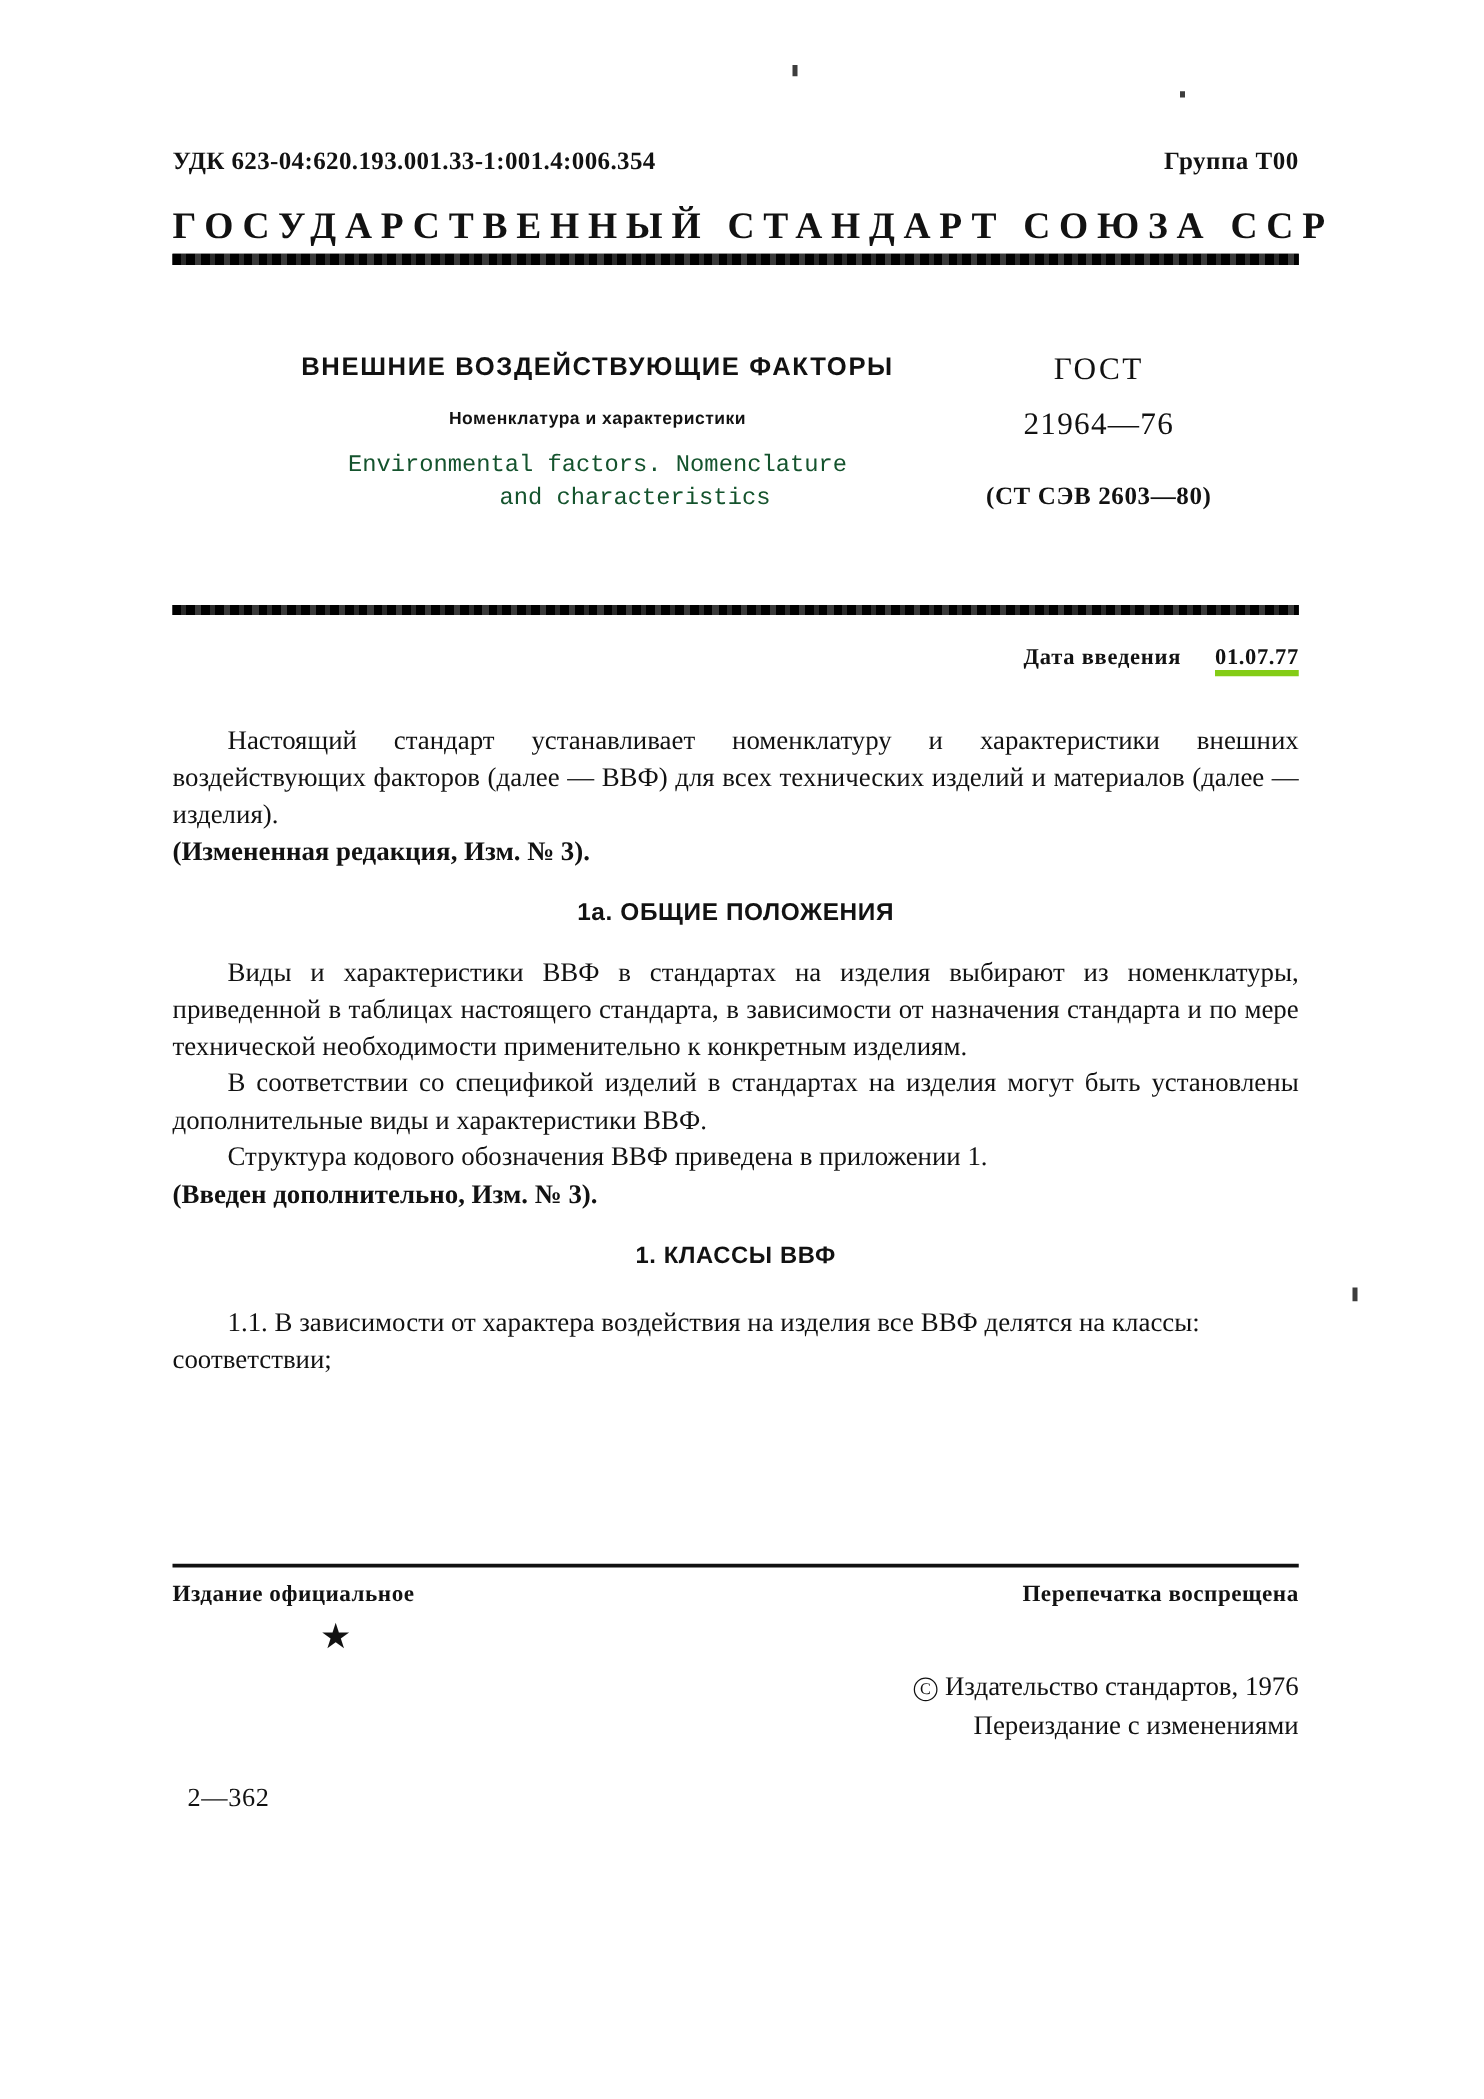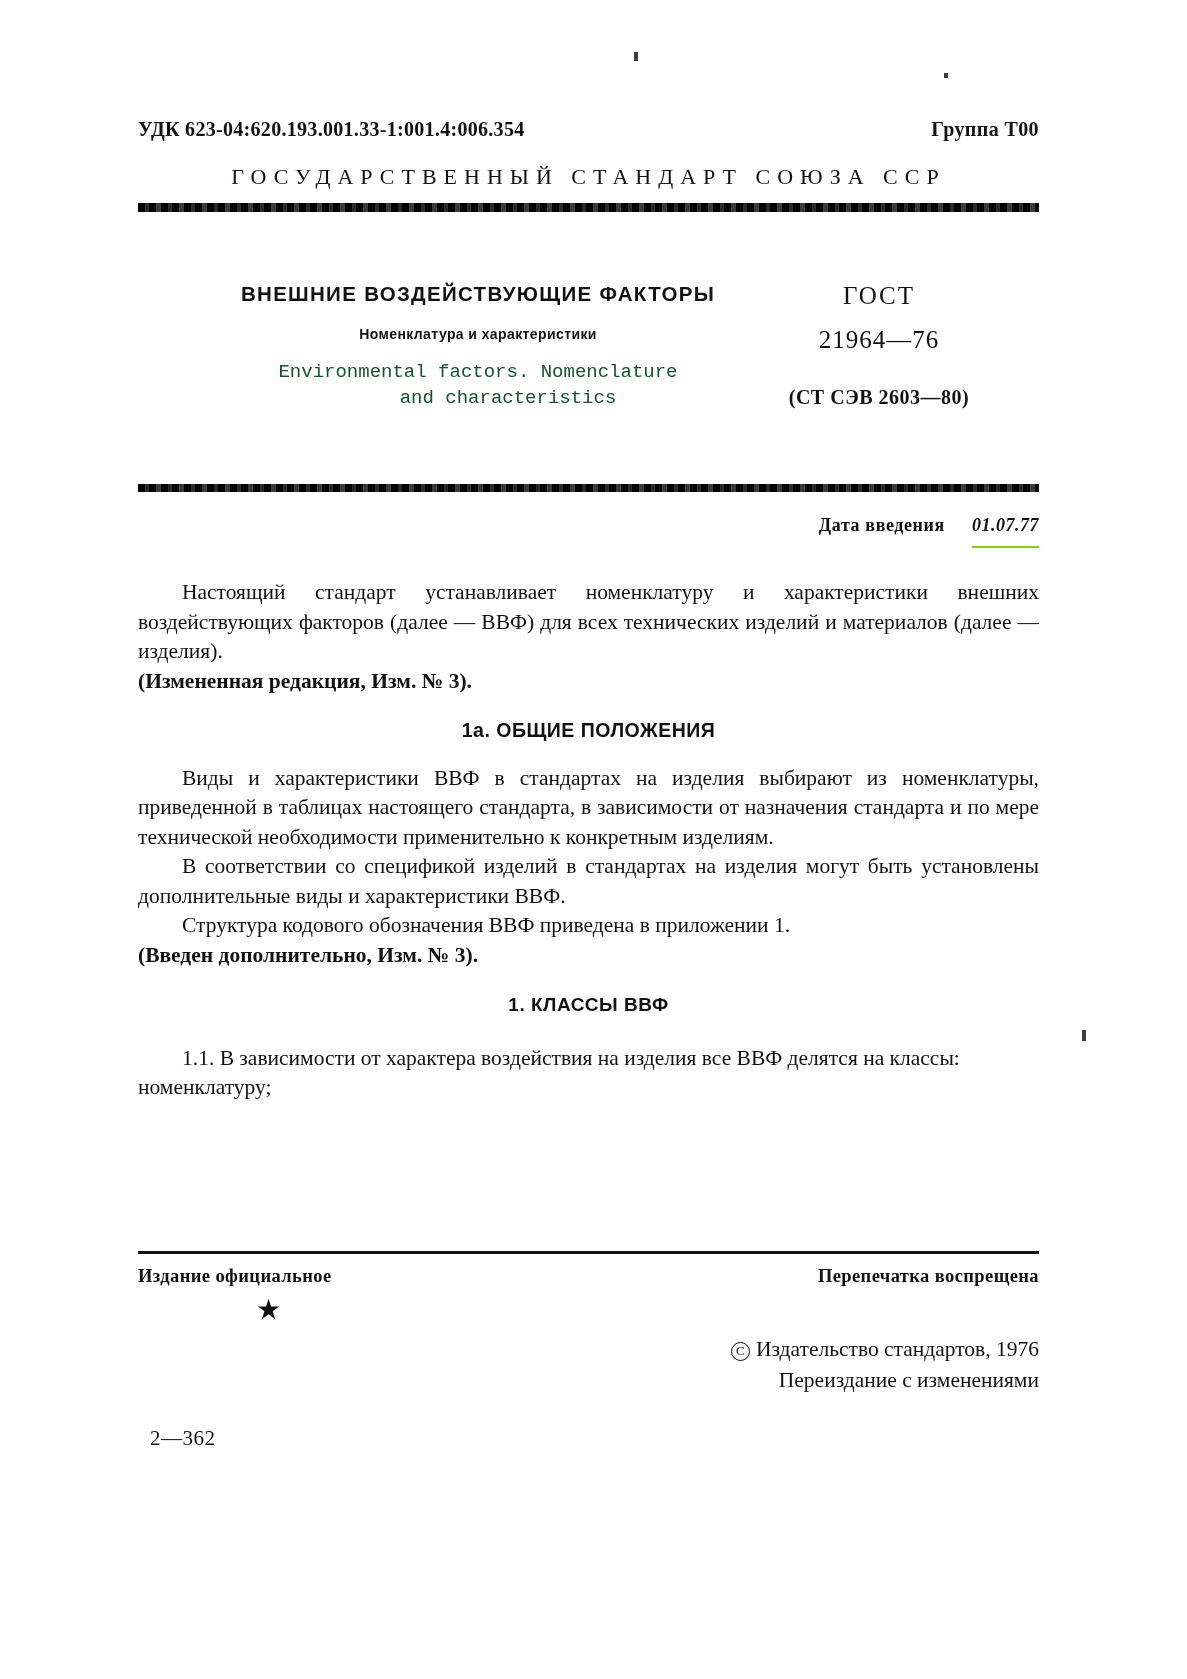--- a/index.html
+++ b/index.html
@@ -45,22 +45,22 @@
   .udk-row .udk { letter-spacing: 0.3px; }
   .udk-row .group { letter-spacing: 0.4px; }
 
   .std-title {
     position: absolute;
     top: 164px;
     left: 0;
     right: 0;
     text-align: center;
     font-family: "Liberation Serif", serif;
-    font-weight: normal;
-    font-size: 22px;
+    font-weight: bold;
+    font-size: 30px;
     letter-spacing: 7px;
     white-space: nowrap;
   }
 
   .rule-thick {
     position: absolute;
     left: 0;
     right: 0;
     height: 9px;
     background:
@@ -135,25 +135,24 @@
   .date-row {
     position: absolute;
     top: 515px;
     right: 0;
     font-family: "Liberation Serif", serif;
     font-weight: bold;
     font-size: 18px;
     letter-spacing: 0.6px;
   }
   .date-row .date-val {
-    border-bottom: 2px solid #84cc16;
-    padding-bottom: 11px;
+    border-bottom: 5px solid #84cc16;
+    padding-bottom: 1px;
     margin-left: 22px;
     letter-spacing: 0.5px;
-    font-style: italic;
   }
 
   
   .body-text {
     position: absolute;
     top: 578px;
     left: 0;
     right: 0;
     font-family: "Liberation Serif", serif;
     font-size: 21.5px;
@@ -291,21 +290,21 @@
       <p class="p indent">Настоящий стандарт устанавливает номенклатуру и характеристики внешних воздействующих факторов (далее — ВВФ) для всех технических изделий и материалов (далее — изделия).</p>
       <p class="p tight bold">(Измененная редакция, Изм. № 3).</p>
       <div class="sec-head">1а. ОБЩИЕ ПОЛОЖЕНИЯ</div>
       <p class="p indent">Виды и характеристики ВВФ в стандартах на изделия выбирают из номенклатуры, приведенной в таблицах настоящего стандарта, в зависимости от назначения стандарта и по мере технической необходимости применительно к конкретным изделиям.</p>
       <p class="p indent">В соответствии со спецификой изделий в стандартах на изделия могут быть установлены дополнительные виды и характеристики ВВФ.</p>
       <p class="p indent">Структура кодового обозначения ВВФ приведена в приложении 1.</p>
       <p class="p tight bold">(Введен дополнительно, Изм. № 3).</p>
       <div class="sec-head small">1. КЛАССЫ ВВФ</div>
       <div class="gap-s"></div>
       <p class="p indent">1.1. В зависимости от характера воздействия   на изделия все ВВФ делятся на классы:</p>
-      <p class="p tight">номенклатуру;</p>
+      <p class="p tight">соответствии;</p>
     </div>
 
     <div class="footer-rule"></div>
     <div class="footer-row">
       <span>Издание  официальное</span>
       <span>Перепечатка  воспрещена</span>
     </div>
     <div class="star">★</div>
 
     <div class="copyright">

